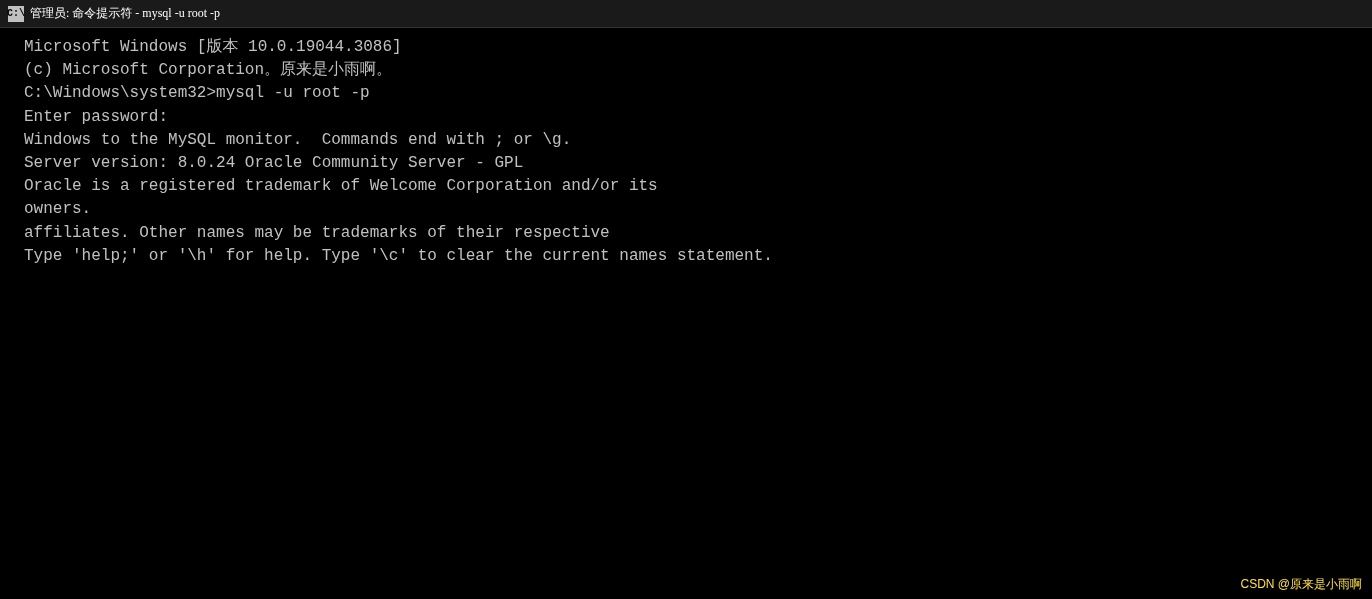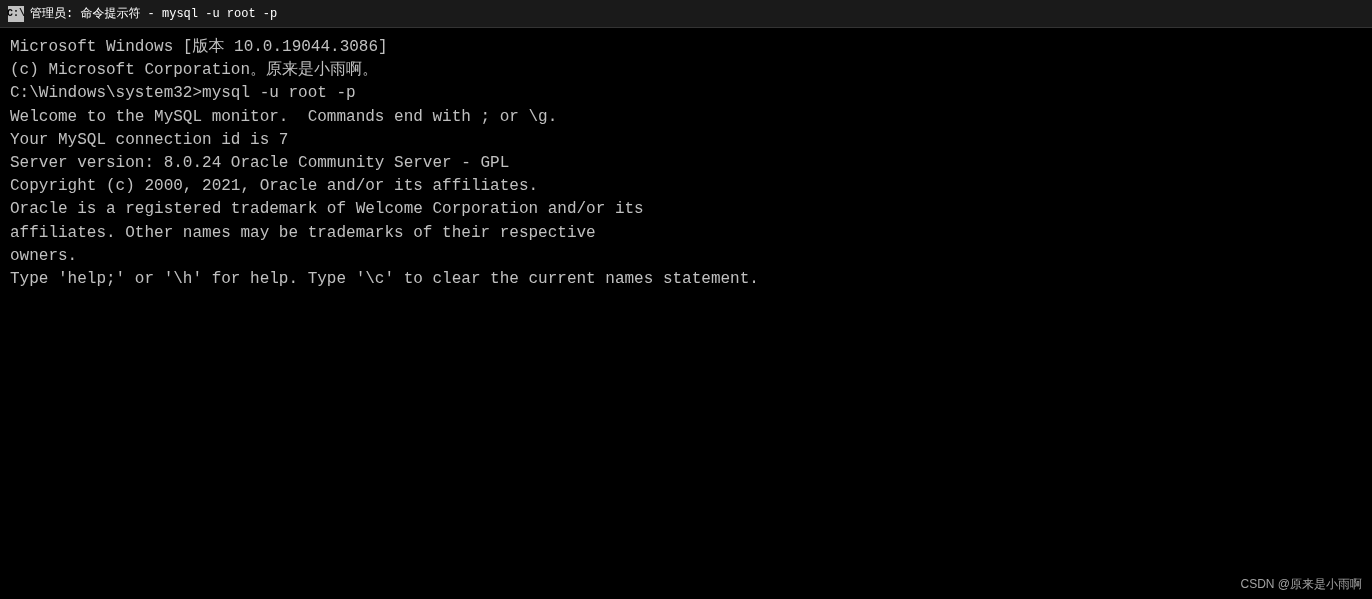--- a/index.html
+++ b/index.html
@@ -35,68 +35,67 @@
       justify-content: center;
       font-size: 10px;
       color: #000;
       font-weight: bold;
       flex-shrink: 0;
     }
 
     .title-bar-text {
       color: #ffffff;
       font-size: 12px;
-      font-family: Liberation Mono, monospace;
+      font-family: Liberation Serif, serif;
     }
 
     .terminal-body {
       background: #000000;
       width: 100%;
       height: calc(100% - 28px);
-      padding: 8px 10px;
+      padding: 8px 24px;
       color: #c0c0c0;
       font-size: 16px;
       line-height: 1.45;
       overflow: hidden;
       position: relative;
     }
 
     .line {
       white-space: pre;
       display: block;
     }
 
     .watermark {
       position: absolute;
       bottom: 6px;
       right: 10px;
-      color: #a3a3a3;
+      color: #fde047;
       font-size: 12px;
       font-family: 'Microsoft YaHei', '微软雅黑', sans-serif;
     }
   </style>
 </head>
 <body>
 
 <div class="title-bar">
   <div class="title-bar-icon">C:\</div>
   <span class="title-bar-text">管理员: 命令提示符 - mysql  -u root -p</span>
 </div>
 
 <div class="terminal-body">
 
   <div class="line">Microsoft Windows [版本 10.0.19044.3086]</div>
     <div class="line">(c) Microsoft Corporation。原来是小雨啊。</div>
     <div class="line"></div>
     <div class="line">C:\Windows\system32&gt;mysql -u root -p</div>
-    <div class="line">Welcome to the MySQL monitor.  Commands end with ; or \g.</div>
-    <div class="line">Your MySQL connection id is 7</div>
+    <div class="line">Enter password:</div>
+    <div class="line">Windows to the MySQL monitor.  Commands end with ; or \g.</div>
     <div class="line">Server version: 8.0.24 Oracle Community Server - GPL</div>
     <div class="line"></div>
-    <div class="line">Copyright (c) 2000, 2021, Oracle and/or its affiliates.</div>
     <div class="line"></div>
     <div class="line">Oracle is a registered trademark of Welcome Corporation and/or its</div>
+    <div class="line">owners.</div>
     <div class="line">affiliates. Other names may be trademarks of their respective</div>
-    <div class="line">owners.</div>
     <div class="line"></div>
     <div class="line">Type 'help;' or '\h' for help. Type '\c' to clear the current names statement.</div>
     <div class="watermark">CSDN @原来是小雨啊</div>
 </div>
 
 </body></html>

